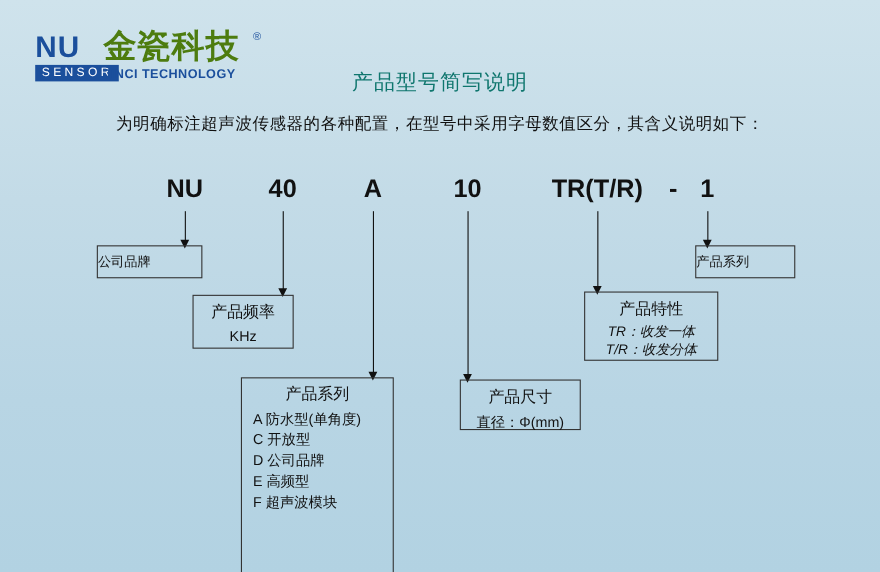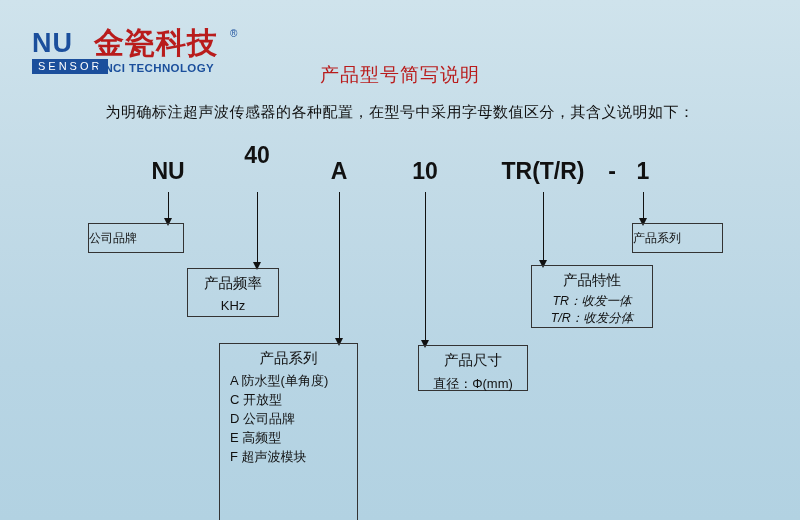--- a/index.html
+++ b/index.html
@@ -47,21 +47,21 @@
     padding: 1px 6px 2px 6px;
     letter-spacing: 3px;
     line-height: 12px;
   }
   .logo-cn {
     position: absolute;
     left: 62px;
     top: -2px;
     font-size: 30px;
     font-weight: bold;
-    color: #b91c1c;
+    color: #4d7c0f;
     letter-spacing: 1px;
     line-height: 34px;
   }
   .logo-reg {
     position: absolute;
     left: 198px;
     top: 0px;
     font-size: 10px;
     color: #1b4f9c;
   }
@@ -77,21 +77,21 @@
   }
 
   
   .title {
     position: absolute;
     left: 0;
     top: 62px;
     width: 800px;
     text-align: center;
     font-size: 19px;
-    color: #b91c1c;
+    color: #0f766e;
     letter-spacing: 1px;
   }
   .subtitle {
     position: absolute;
     left: 0;
     top: 103px;
     width: 800px;
     text-align: center;
     font-size: 15px;
     color: #111111;
@@ -174,21 +174,21 @@
     <div class="logo-sensor">SENSOR</div>
     <div class="logo-cn">金瓷科技</div>
     <div class="logo-reg">®</div>
     <div class="logo-en">JINCI TECHNOLOGY</div>
   </div>
 
   <div class="title">产品型号简写说明</div>
   <div class="subtitle">为明确标注超声波传感器的各种配置，在型号中采用字母数值区分，其含义说明如下：</div>
 
   <div class="code-token" style="left:168px; top:158px;">NU</div>
-  <div class="code-token" style="left:257px; top:142px;">40</div>
+  <div class="code-token" style="left:257px; top:158px;">40</div>
   <div class="code-token" style="left:339px; top:158px;">A</div>
   <div class="code-token" style="left:425px; top:158px;">10</div>
   <div class="code-token" style="left:543px; top:158px;">TR(T/R)</div>
   <div class="code-token" style="left:612px; top:158px;">-</div>
   <div class="code-token" style="left:643px; top:158px;">1</div>
 
   <div class="vline" style="left:168px; top:192px; height:28px;"></div>
   <div class="arrowhead" style="left:168px; top:218px;"></div>
 
   <div class="vline" style="left:257px; top:192px; height:72px;"></div>
@@ -203,21 +203,21 @@
   <div class="vline" style="left:543px; top:192px; height:70px;"></div>
   <div class="arrowhead" style="left:543px; top:260px;"></div>
 
   <div class="vline" style="left:643px; top:192px; height:28px;"></div>
   <div class="arrowhead" style="left:643px; top:218px;"></div>
 
   <div class="box box-center" style="left:88px; top:223px; width:96px; height:30px;">
     <span>公司品牌</span>
   </div>
 
-  <div class="box" style="left:187px; top:268px; width:92px; height:49px;">
+  <div class="box" style="left:175px; top:268px; width:92px; height:49px;">
     <div class="box-title">产品频率</div>
     <div class="box-sub">KHz</div>
   </div>
 
   <div class="box" style="left:219px; top:343px; width:139px; height:200px;">
     <div class="box-title">产品系列</div>
     <div class="box-line">A 防水型(单角度)</div>
     <div class="box-line">C 开放型</div>
     <div class="box-line">D 公司品牌</div>
     <div class="box-line">E 高频型</div>

